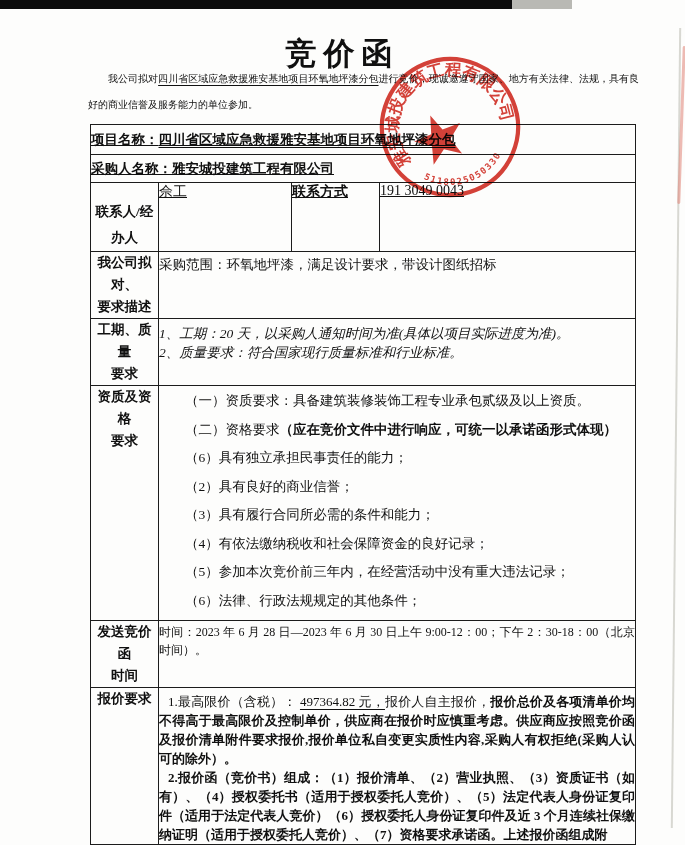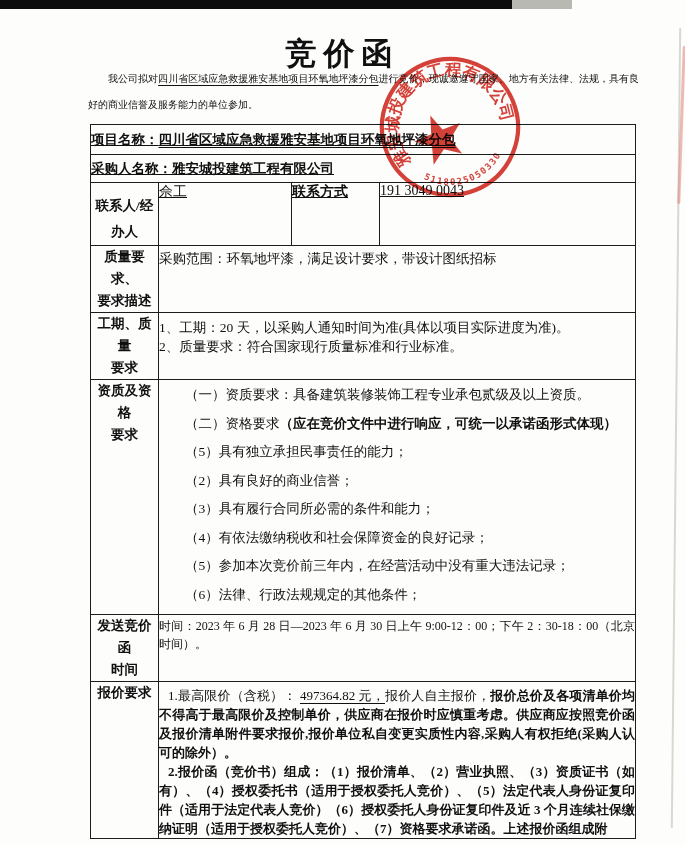--- a/index.html
+++ b/index.html
@@ -24,25 +24,25 @@
   table.grid td{border:1.6px solid #1c1c1c;padding:0;vertical-align:top;overflow:hidden;}
   td.lbl{font-weight:bold;text-align:center;vertical-align:middle;font-size:13.5px;line-height:22px;padding:2px 1px;}
   .cellpad{padding:6px 6px 4px 7px;text-decoration:underline;}
   tr.r1{height:30px;}  tr.r2{height:28px;}  tr.r3{height:61px;}
   tr.r4{height:59px;}  tr.r5{height:61px;}  tr.r6{height:50px;}
   tr.r7{height:235px;margin-top:40px;} tr.r8{height:38px;}  tr.r9{height:152px;}
   tr.r1 td,tr.r2 td{vertical-align:middle;}
   .inline-label{font-weight:bold;}
   .inline-value{font-weight:bold;}
   tr.r3 td{vertical-align:top;}
-  tr.r3 td.lbl{vertical-align:top;line-height:26px;padding-top:10px;}
+  tr.r3 td.lbl{vertical-align:top;line-height:26px;padding-top:16px;}
   .contact-name,.phone,.method{font-size:14px;padding-top:8px;}
   .method{font-weight:bold;}
   .content{padding:7px 8px 4px 8px;line-height:26px;text-align:justify;}
-  tr.r6 .content{line-height:18.5px;padding-top:6px;}
+  tr.r6 .content{line-height:18.5px;padding-top:6px;font-style:italic;}
   tr.r7 .content{padding-top:5px;line-height:19px;}
   tr.r7 .para{padding-left:26px;margin-bottom:9.5px;}
   tr.r8 .content{line-height:17.5px;padding-top:3px;font-size:12px;}
   tr.r9 .content{line-height:19px;padding-top:4px;font-size:13px;}
   tr.r9 .para{text-indent:0.7em;}
 
   .stamp{position:absolute;left:360px;top:37px;width:180px;height:180px;
          opacity:.87;mix-blend-mode:multiply;pointer-events:none;}
 </style>
 </head>
@@ -79,21 +79,21 @@
     <td class="lbl">
           <div>联系人/经</div>
           <div>办人</div>
         </td>
     <td class="contact-name cellpad">佘工</td>
     <td class="method cellpad">联系方式</td>
     <td class="phone cellpad">191 3049 0043</td>
   </tr>
   <tr class="r5">
     <td class="lbl">
-          <div>质量要求、</div>
+          <div>我公司拟对、</div>
           <div>要求描述</div>
         </td>
     <td colspan="3" class="content">
           <div class="para"><span>采购范围：环氧地坪漆，满足设计要求，带设计图纸招标</span></div>
         </td>
   </tr>
   <tr class="r6">
     <td class="lbl">
           <div>工期、质量</div>
           <div>要求</div>
@@ -104,21 +104,21 @@
         </td>
   </tr>
   <tr class="r7">
     <td class="lbl">
           <div>资质及资格</div>
           <div>要求</div>
         </td>
     <td colspan="3" class="content">
           <div class="para"><span>（一）资质要求：具备建筑装修装饰工程专业承包贰级及以上资质。</span></div>
           <div class="para"><span>（二）资格要求</span><span class="b">（应在竞价文件中进行响应，可统一以承诺函形式体现）</span></div>
-          <div class="para"><span>（5）具有独立承担民事责任的能力；</span></div>
+          <div class="para"><span>（6）具有独立承担民事责任的能力；</span></div>
           <div class="para"><span>（2）具有良好的商业信誉；</span></div>
           <div class="para"><span>（3）具有履行合同所必需的条件和能力；</span></div>
           <div class="para"><span>（4）有依法缴纳税收和社会保障资金的良好记录；</span></div>
           <div class="para"><span>（5）参加本次竞价前三年内，在经营活动中没有重大违法记录；</span></div>
           <div class="para"><span>（6）法律、行政法规规定的其他条件；</span></div>
         </td>
   </tr>
   <tr class="r8">
     <td class="lbl">
           <div>发送竞价函</div>

